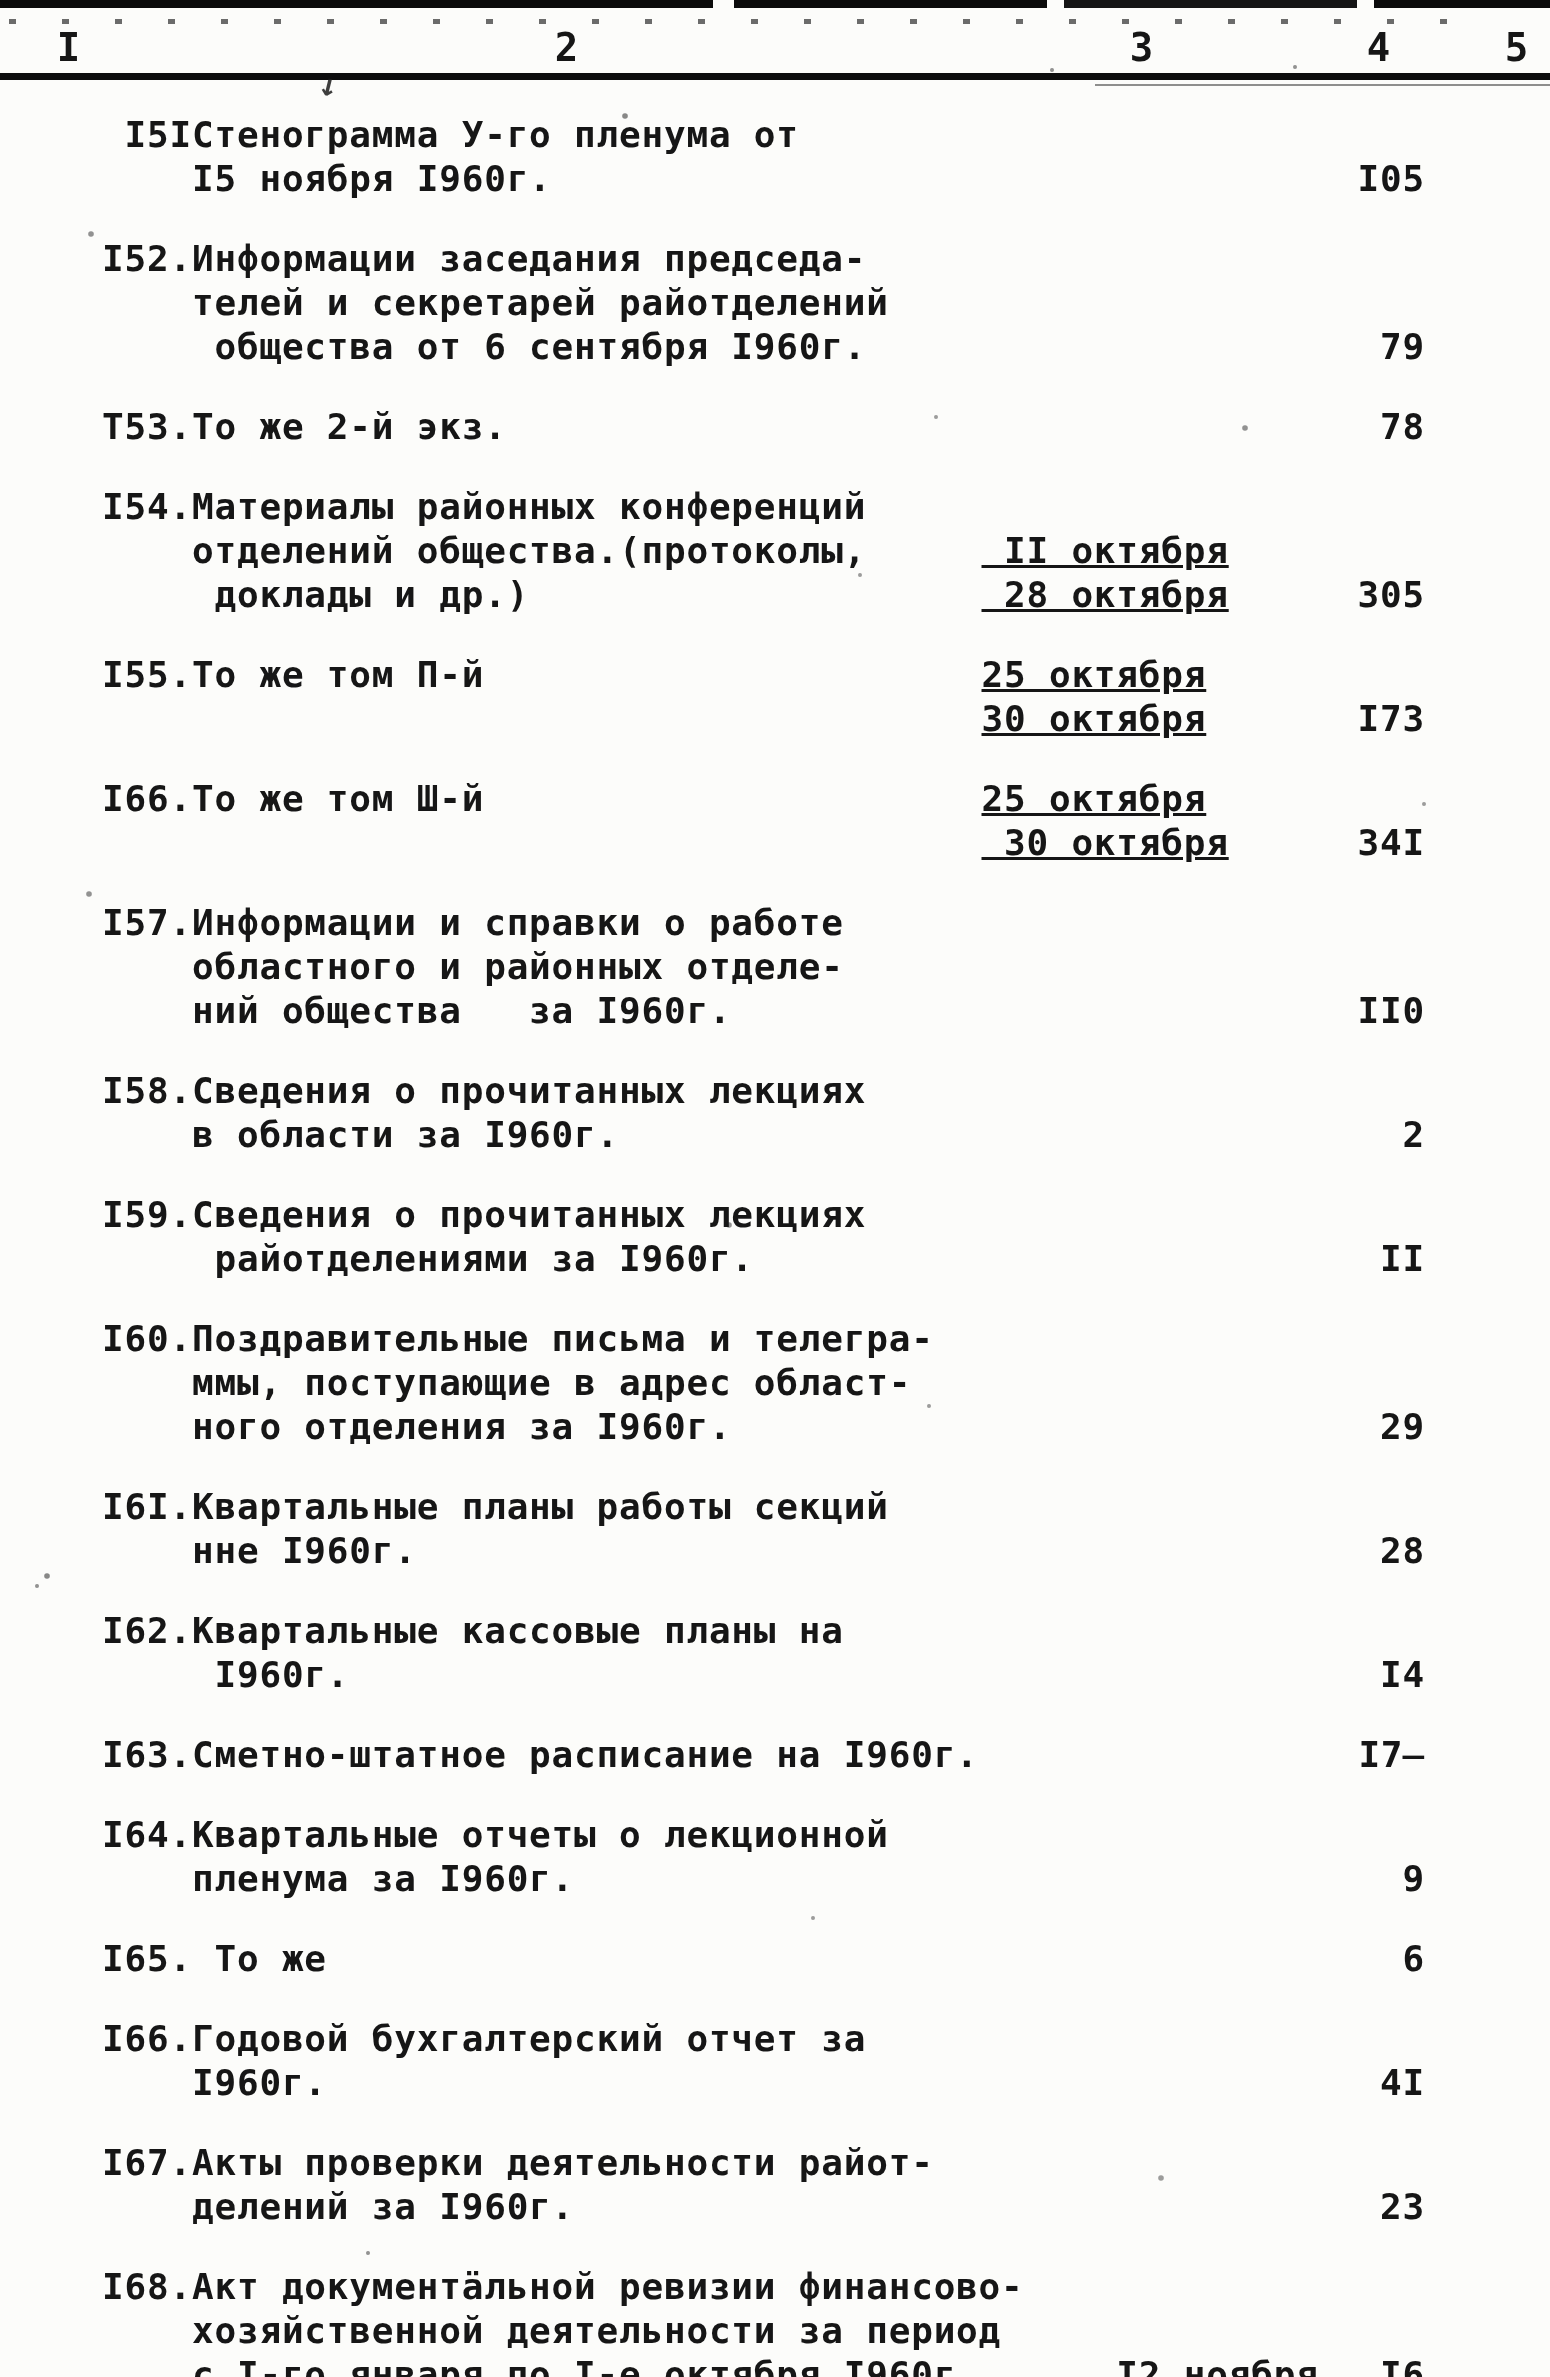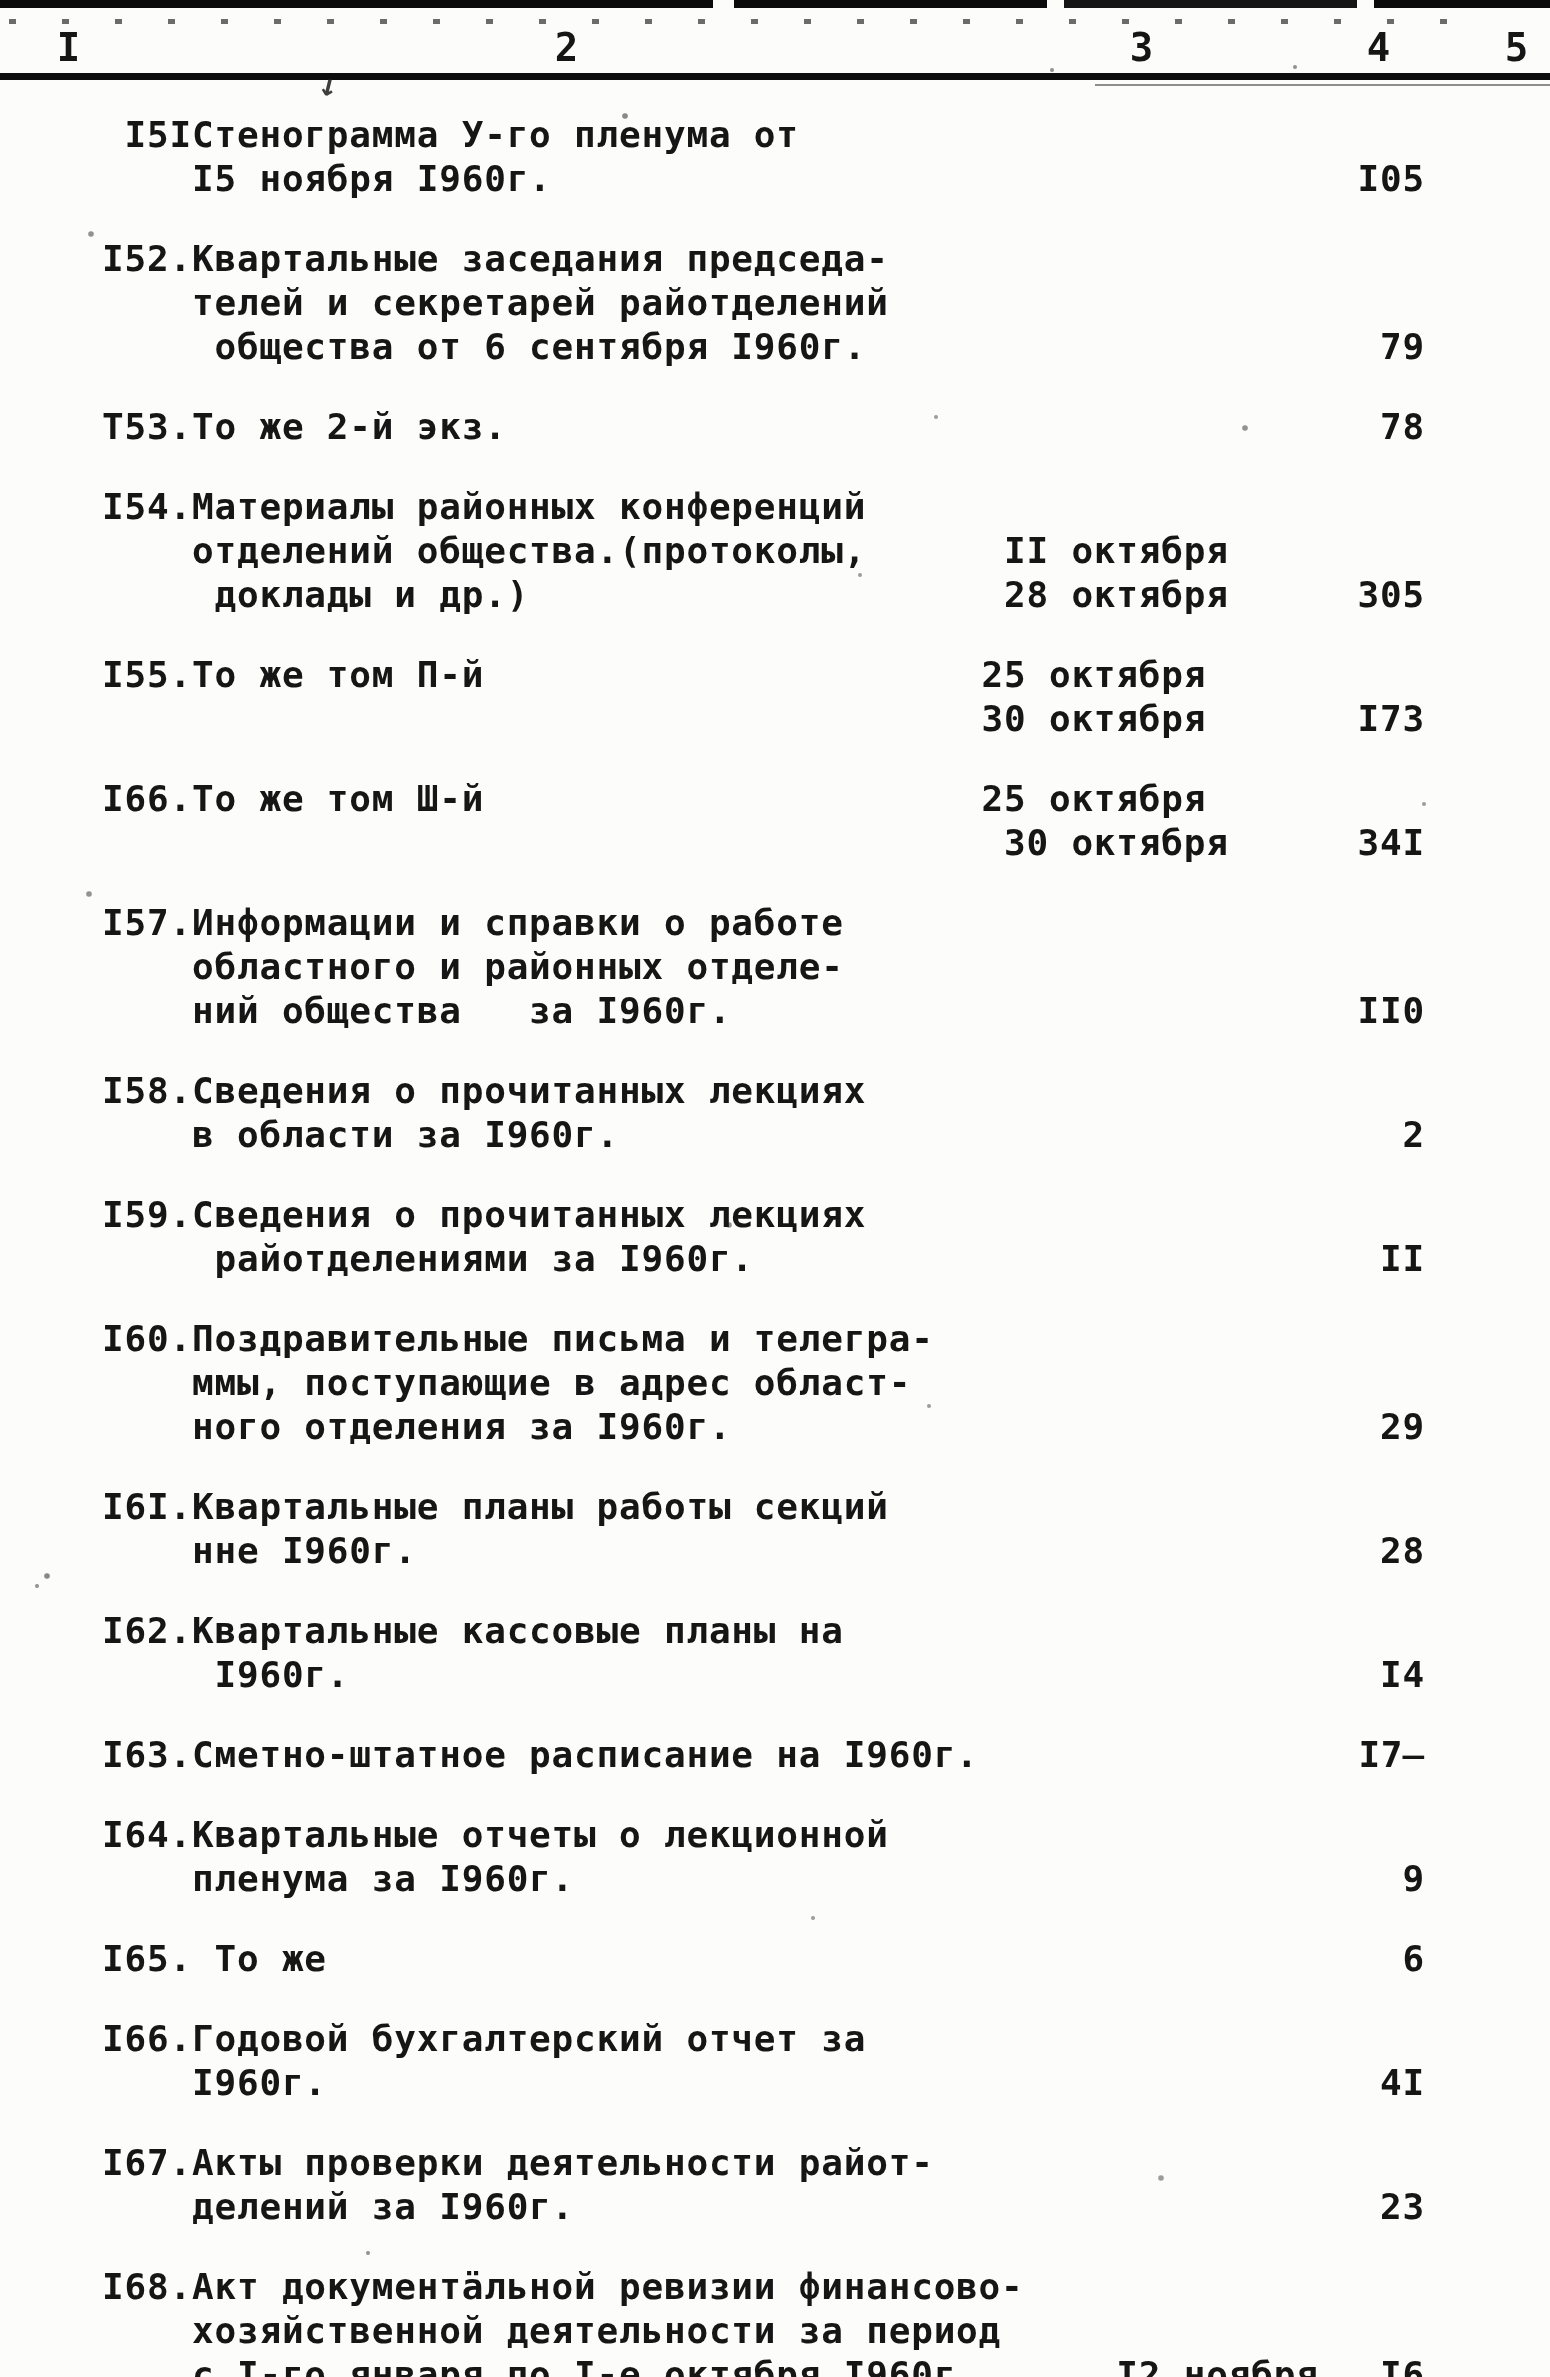--- a/index.html
+++ b/index.html
@@ -73,21 +73,21 @@
     display:grid;
     grid-template-columns:160px 779px 316px 150px;
     padding-left:32px;
     margin-bottom:36px;
     align-items:start;
   }
   .cell.num{padding-left:6px;white-space:pre;text-align:right;}
   .cell.desc{overflow:visible;}
   .cell.desc .tline{white-space:pre;}
   .cell.dates{align-self:end;padding-left:10.5px;overflow:visible;}
-  .cell.dates .tline{white-space:pre;}
+  .cell.dates .tline{white-space:pre;text-decoration:underline;}
   .cell.count{align-self:end;text-align:right;padding-right:12px;white-space:pre;}
 </style>
 </head>
 <body>
 
 <div class="page">
 
   <div class="hdr">
     <div class="top-rule"></div>
     <div class="dot-rule"></div>
@@ -110,21 +110,21 @@
           <div class="tline">Стенограмма У-го пленума от</div>
           <div class="tline">I5 ноября I960г.</div>
         </div>
     <div class="cell dates"></div>
     <div class="cell count">I05</div>
   </div>
 
   <div class="row">
     <div class="cell num">I52.</div>
     <div class="cell desc">
-          <div class="tline">Квартальные заседания председа-</div>
+          <div class="tline">Информации заседания председа-</div>
           <div class="tline">телей и секретарей райотделений</div>
           <div class="tline"> общества от 6 сентября I960г.</div>
         </div>
     <div class="cell dates"></div>
     <div class="cell count">79</div>
   </div>
 
   <div class="row">
     <div class="cell num">Т53.</div>
     <div class="cell desc">

